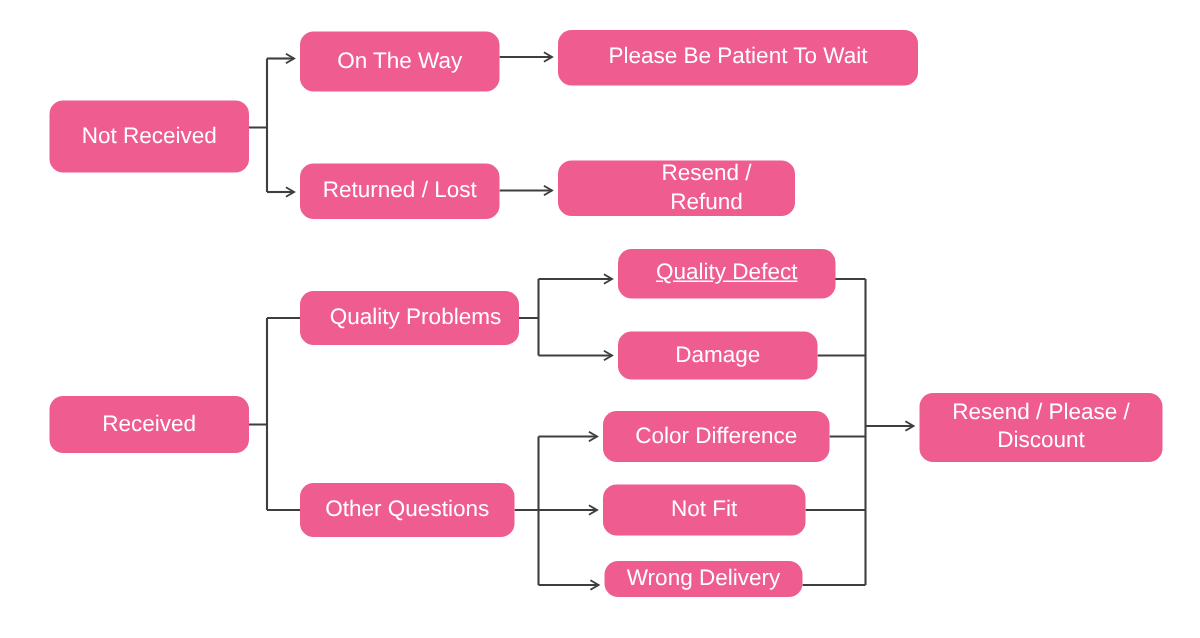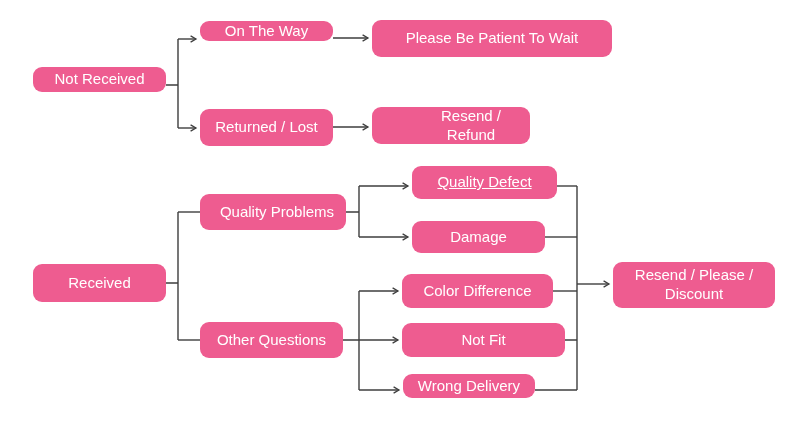--- a/index.html
+++ b/index.html
@@ -67,41 +67,41 @@
       <path d="M545 186 H577"></path>
       <path d="M545 237 H577"></path>
       <path d="M553 291 H577"></path>
       <path d="M537 340 H577"></path>
       <path d="M535 390 H577"></path>
       <path d="M577 186 V390"></path>
       <path d="M577 284 H609" marker-end="url(#chev)"></path>
     </g>
   </svg>
 
-  <div class="node" style="left:33px;  top:67px;  width:133px; height:25px;">Not Received</div>
+  <div class="node" style="left:33px;  top:67px;  width:133px; height:48px;">Not Received</div>
 
-  <div class="node" style="left:200px; top:21px;  width:133px; height:20px;">On The Way</div>
+  <div class="node" style="left:200px; top:21px;  width:133px; height:40px;">On The Way</div>
 
   <div class="node" style="left:372px; top:20px;  width:240px; height:37px;">Please Be Patient To Wait</div>
 
   <div class="node" style="left:200px; top:109px; width:133px; height:37px;">Returned / Lost</div>
 
   <div class="node" style="left:372px; top:107px; width:158px; height:37px;padding-left:44px;">Resend / Refund</div>
 
   <div class="node" style="left:33px;  top:264px; width:133px; height:38px;">Received</div>
 
   <div class="node" style="left:200px; top:194px; width:146px; height:36px;padding-left:12px;">Quality Problems</div>
 
   <div class="node" style="left:200px; top:322px; width:143px; height:36px;">Other Questions</div>
 
   <div class="node" style="left:412px; top:166px; width:145px; height:33px;text-decoration:underline;">Quality Defect</div>
 
   <div class="node" style="left:412px; top:221px; width:133px; height:32px;">Damage</div>
 
   <div class="node" style="left:402px; top:274px; width:151px; height:34px;">Color Difference</div>
 
-  <div class="node" style="left:402px; top:323px; width:163px; height:34px;">Not Fit</div>
+  <div class="node" style="left:402px; top:323px; width:135px; height:34px;">Not Fit</div>
 
   <div class="node" style="left:403px; top:374px; width:132px; height:24px;">Wrong Delivery</div>
 
   <div class="node" style="left:613px; top:262px; width:162px; height:46px;">Resend / Please / Discount</div>
 
 </div>
 
 </body></html>

